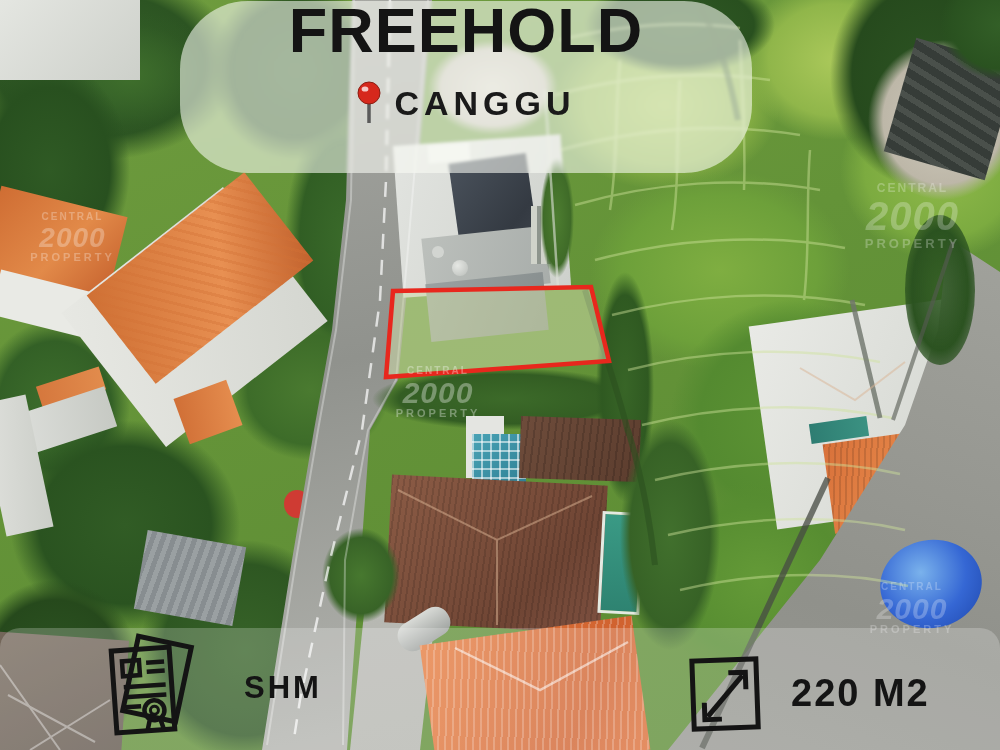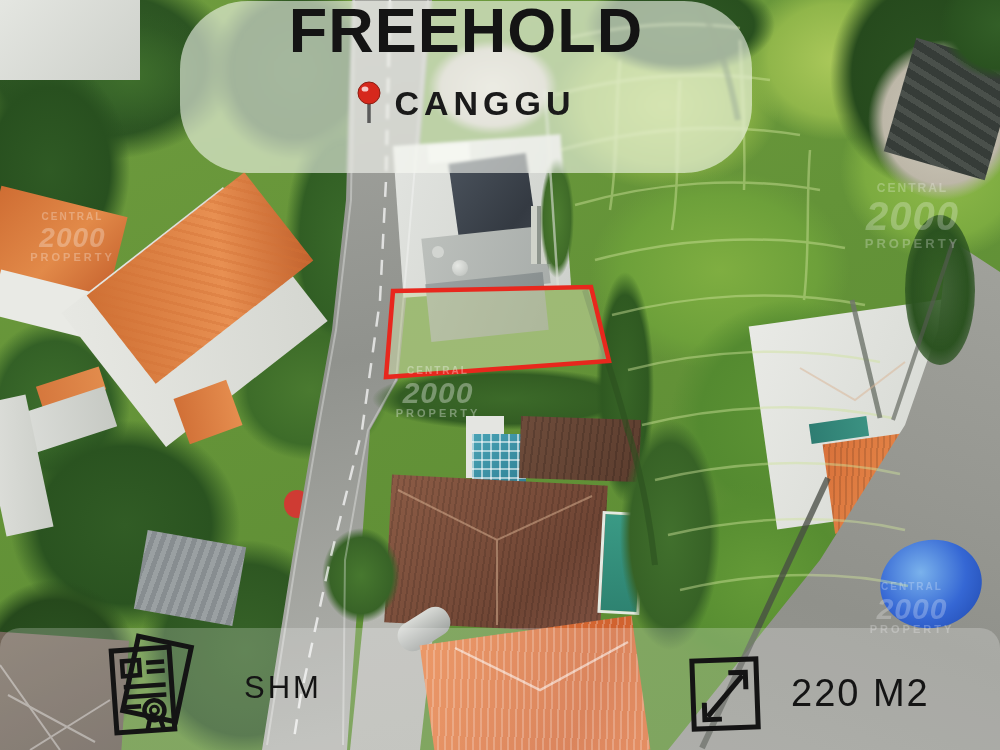--- a/index.html
+++ b/index.html
@@ -25,21 +25,21 @@
     margin-top:19px;display:flex;align-items:center;gap:12px;
     font-size:34px;font-weight:700;letter-spacing:5px;color:#1a1a1a;white-space:nowrap;
   }
   .footer-band{
     position:absolute;left:0;top:628px;width:1000px;height:122px;
     background:rgba(255,255,255,.22);border-radius:20px 20px 0 0;
   }
   .badge{position:absolute;display:flex;align-items:center;color:#141414;}
   .badge-cert{left:100px;top:5px;height:110px;gap:48px;}
   .badge-size{left:687px;top:25px;height:80px;gap:28px;}
-  .badge-label{font-weight:400;white-space:nowrap;}
+  .badge-label{font-weight:700;white-space:nowrap;}
   .badge-cert .badge-label{font-size:31px;letter-spacing:3px;}
   .badge-size .badge-label{font-size:38px;letter-spacing:2px;}
   .wm{
     position:absolute;text-align:center;color:#ffffff;font-weight:700;
     line-height:1.05;pointer-events:none;
   }
   .wm .l1{display:block;font-size:10px;letter-spacing:2px;}
   .wm .l2{display:block;font-size:30px;font-weight:800;letter-spacing:1px;font-style:italic;}
   .wm .l3{display:block;font-size:11px;letter-spacing:3px;}
   svg{display:block;}

